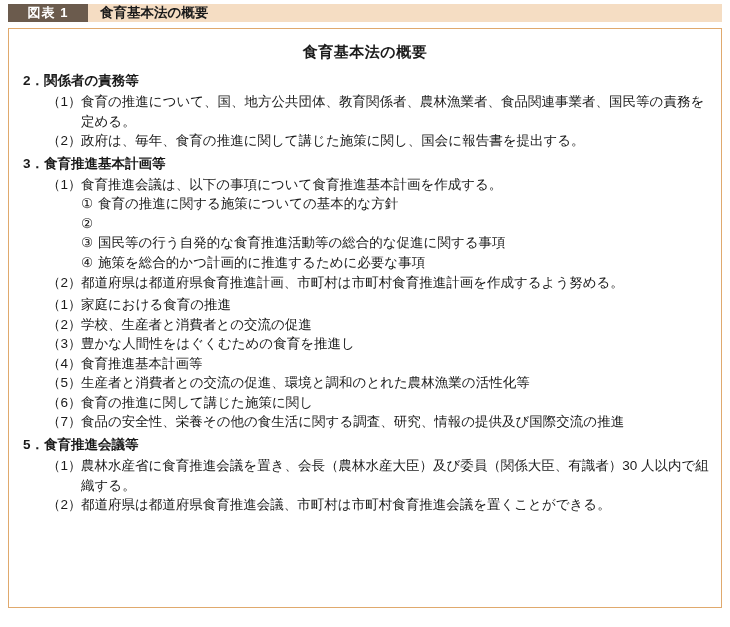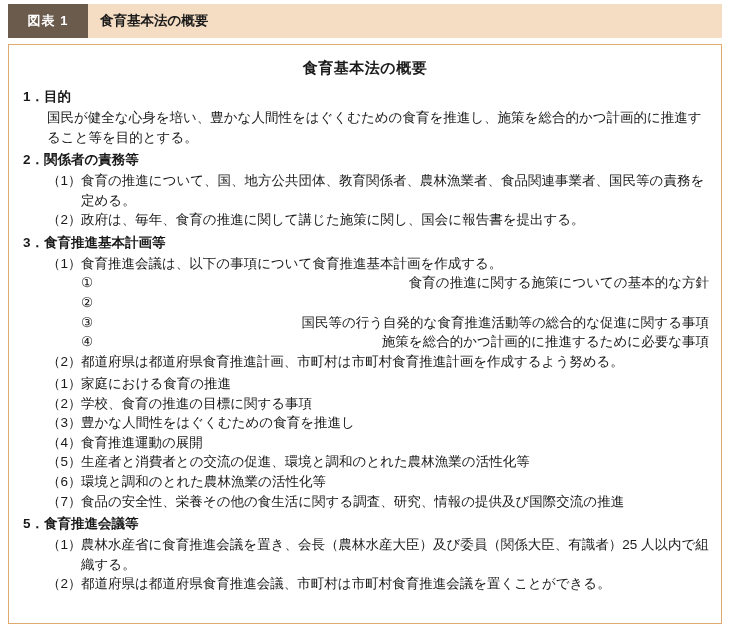--- a/index.html
+++ b/index.html
@@ -16,21 +16,21 @@
   .page {
     position: relative;
     width: 730px;
     height: 627px;
     box-sizing: border-box;
   }
   
   .fig-header {
     display: flex;
     align-items: stretch;
-    height: 34px;
+    height: 18px;
     margin: 4px 8px 0 8px;
   }
   .fig-tag {
     background: #6b5b4d;
     color: #ffffff;
     font-size: 13px;
     font-weight: bold;
     letter-spacing: 1px;
     padding: 0 10px;
     display: flex;
@@ -101,43 +101,38 @@
     font-size: 13.5px;
     line-height: 1.45;
     padding-left: 60px;
   }
   .subitem-marker {
     width: 17px;
     flex: 0 0 17px;
   }
   .subitem-text {
     flex: 1;
-    text-align: right;
   }
 </style>
 </head>
 <body>
 
 <div class="page">
 
   <div class="fig-header">
     <div class="fig-tag">図表 1</div>
     <div class="fig-caption-bar">
       <span class="fig-caption-text">食育基本法の概要</span>
     </div>
   </div>
 
   <div class="fig-box">
     <div class="doc-title">食育基本法の概要</div>
     <div id="sections-container">
         <div class="section">
-          <div class="section-heading">1．目的</div>
-          <div class="body-line indent-first">国民が健全な心身を培い、豊かな人間性をはぐくむための食育を推進し、施策を総合的かつ計画的に推進すること等を目的とする。</div>
-        </div>
-        <div class="section">
           <div class="section-heading">2．関係者の責務等</div>
           <div class="item">
             <span class="item-marker">（1）</span>
             <span class="item-text">食育の推進について、国、地方公共団体、教育関係者、農林漁業者、食品関連事業者、国民等の責務を定める。</span>
           </div>
           <div class="item">
             <span class="item-marker">（2）</span>
             <span class="item-text">政府は、毎年、食育の推進に関して講じた施策に関し、国会に報告書を提出する。</span>
           </div>
         </div>
@@ -167,48 +162,48 @@
             <span class="item-text">都道府県は都道府県食育推進計画、市町村は市町村食育推進計画を作成するよう努める。</span>
           </div>
         </div>
         <div class="section">
           <div class="item">
             <span class="item-marker">（1）</span>
             <span class="item-text">家庭における食育の推進</span>
           </div>
           <div class="item">
             <span class="item-marker">（2）</span>
-            <span class="item-text">学校、食育の推進の目標に関する事項</span>
+            <span class="item-text">学校、生産者と消費者との交流の促進</span>
           </div>
           <div class="item">
             <span class="item-marker">（3）</span>
             <span class="item-text">豊かな人間性をはぐくむための食育を推進し</span>
           </div>
           <div class="item">
             <span class="item-marker">（4）</span>
-            <span class="item-text">食育推進運動の展開</span>
+            <span class="item-text">食育推進基本計画等</span>
           </div>
           <div class="item">
             <span class="item-marker">（5）</span>
             <span class="item-text">生産者と消費者との交流の促進、環境と調和のとれた農林漁業の活性化等</span>
           </div>
           <div class="item">
             <span class="item-marker">（6）</span>
-            <span class="item-text">環境と調和のとれた農林漁業の活性化等</span>
+            <span class="item-text">食育の推進に関して講じた施策に関し</span>
           </div>
           <div class="item">
             <span class="item-marker">（7）</span>
             <span class="item-text">食品の安全性、栄養その他の食生活に関する調査、研究、情報の提供及び国際交流の推進</span>
           </div>
         </div>
         <div class="section">
           <div class="section-heading">5．食育推進会議等</div>
           <div class="item">
             <span class="item-marker">（1）</span>
-            <span class="item-text">農林水産省に食育推進会議を置き、会長（農林水産大臣）及び委員（関係大臣、有識者）25 人以内で組織する。</span>
+            <span class="item-text">農林水産省に食育推進会議を置き、会長（農林水産大臣）及び委員（関係大臣、有識者）30 人以内で組織する。</span>
           </div>
           <div class="item">
             <span class="item-marker">（2）</span>
             <span class="item-text">都道府県は都道府県食育推進会議、市町村は市町村食育推進会議を置くことができる。</span>
           </div>
         </div>
       </div>
   </div>
 
 </div>

